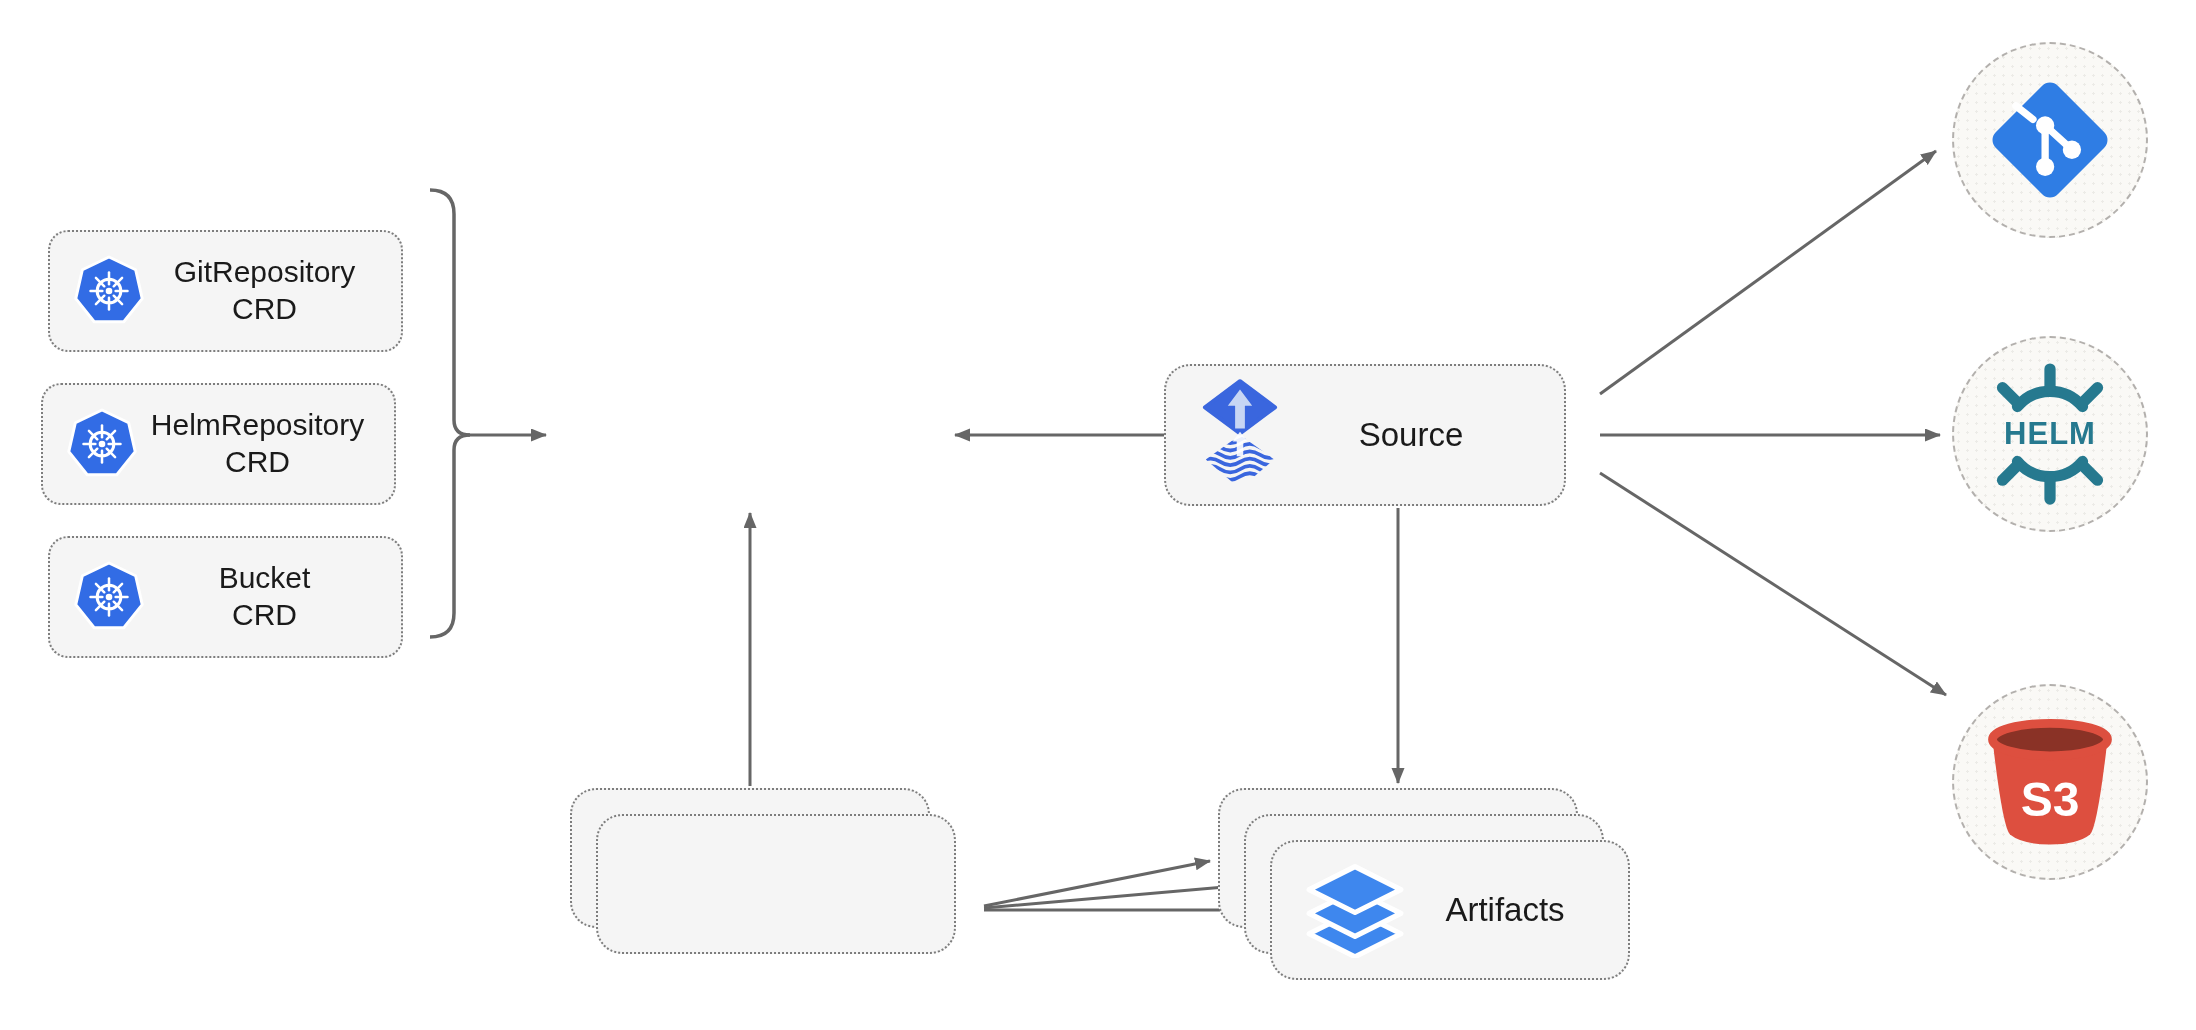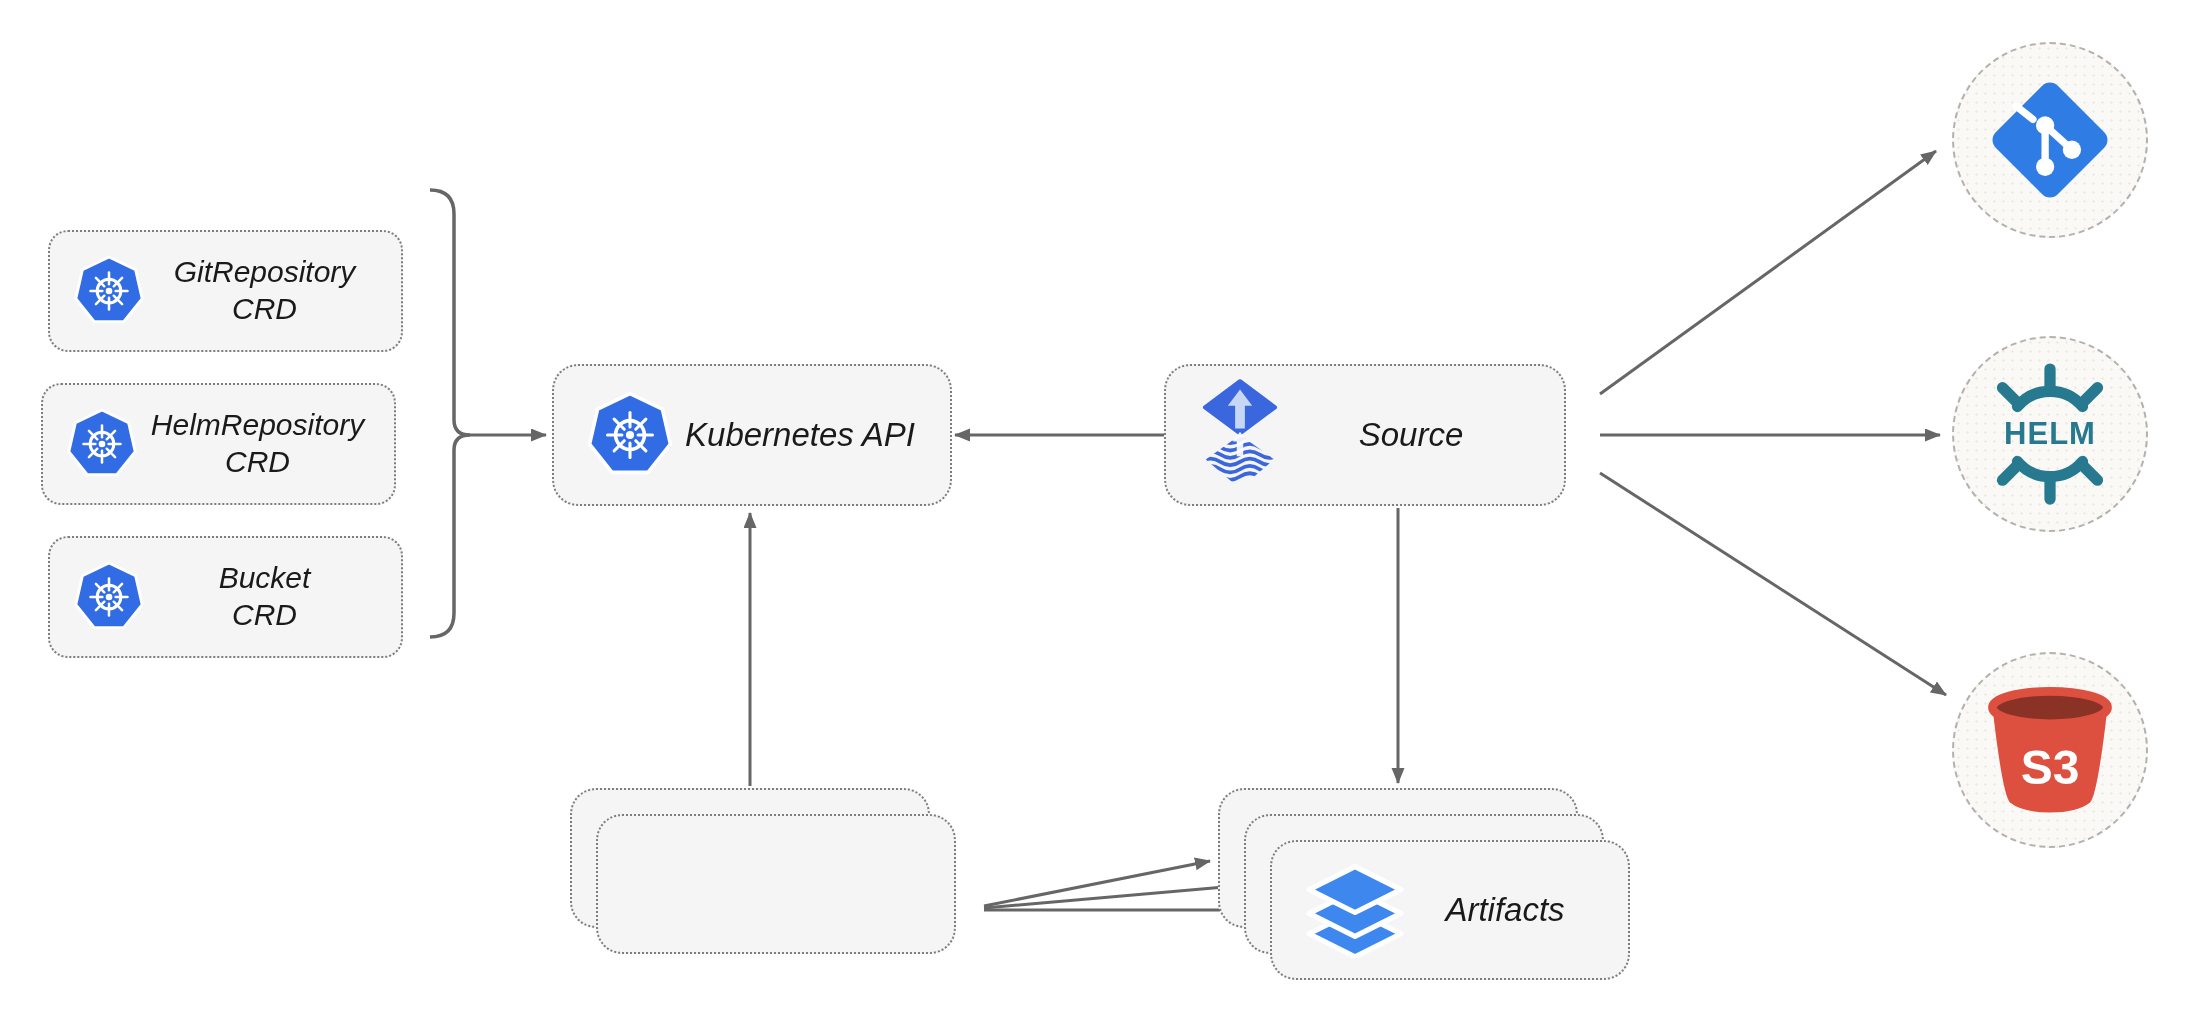--- a/index.html
+++ b/index.html
@@ -9,21 +9,21 @@
     color:var(--c-text_color,#1a1a1a);
   }
   .canvas{position:relative;width:2196px;height:1030px;background:#fff;}
   .wires{position:absolute;left:0;top:0;z-index:1;}
   .wires line{stroke:var(--c-arrow_gray,#666);stroke-width:3;}
   .node{
     position:absolute;z-index:3;box-sizing:border-box;
     background:var(--c-box_fill,#f5f5f5);
     border:2.5px dotted var(--c-box_border,#7d7d7d);
     border-radius:26px;
-    display:flex;align-items:center;padding:0 28px;font-style:italic;
+    display:flex;align-items:center;padding:0 28px;
   }
   .ghost{
     position:absolute;box-sizing:border-box;
     background:var(--c-box_fill,#f5f5f5);
     border:2.5px dotted var(--c-box_border,#7d7d7d);
     border-radius:26px;
   }
   .g1{z-index:1}.g2{z-index:2}
   .crd{border-radius:20px;padding:0 20px;}
   .lbl{flex:1;text-align:center;font-size:33px;line-height:1.22;}
@@ -141,40 +141,20 @@
         <circle r="16" fill="none" stroke="#fff" stroke-width="4"></circle>
         <circle r="4.5" fill="#fff"></circle>
       </svg>
     </span>
     <span class="lbl two">
       <span>Bucket</span>
       <span>CRD</span>
     </span>
   </div>
 
-  <div class="node" style="left:552px;top:364px;width:400px;height:142px">
-    <span class="icon" style="width:96px">
-      <svg width="92" height="90" viewBox="-50 -50 100 100">
-        <polygon points="0,-46 36,-28.7 44.9,10.2 20,41.5 -20,41.5 -44.9,10.2 -36,-28.7" fill="var(--c-kubernetes_blue,#326ce5)" stroke="#fff" stroke-width="4" stroke-linejoin="round"></polygon>
-        <g stroke="#fff" stroke-width="3.4" stroke-linecap="round">
-          <line x1="0" y1="-25" x2="0" y2="-9"></line>
-            <line x1="0" y1="-25" x2="0" y2="-9" transform="rotate(45)"></line>
-          <line x1="0" y1="-25" x2="0" y2="-9" transform="rotate(90)"></line>
-            <line x1="0" y1="-25" x2="0" y2="-9" transform="rotate(135)"></line>
-          <line x1="0" y1="-25" x2="0" y2="-9" transform="rotate(180)"></line>
-            <line x1="0" y1="-25" x2="0" y2="-9" transform="rotate(225)"></line>
-          <line x1="0" y1="-25" x2="0" y2="-9" transform="rotate(270)"></line>
-            <line x1="0" y1="-25" x2="0" y2="-9" transform="rotate(315)"></line>
-        </g>
-        <circle r="16" fill="none" stroke="#fff" stroke-width="4"></circle>
-        <circle r="4.5" fill="#fff"></circle>
-      </svg>
-    </span>
-    <span class="lbl">Kubernetes API</span>
-  </div>
 
   <div class="node" style="left:1164px;top:364px;width:402px;height:142px">
     <span class="icon" style="width:92px">
       <svg width="82" height="114" viewBox="0 0 100 140">
         <path d="M50 4 L93 36 L50 68 L7 36 Z" fill="var(--c-flux_blue,#3a66de)" stroke="var(--c-flux_blue,#3a66de)" stroke-width="5" stroke-linejoin="round"></path>
         <path d="M50 14 L65 34 L56 34 L56 62 L44 62 L44 34 L35 34 Z" fill="var(--c-flux_arrow_light,#c7d6f4)"></path>
         <clipPath id="fluxclip-a">
             <path d="M50 70 L92 100 L50 136 L8 100 Z"></path>
           </clipPath>
         <g clip-path="url(#fluxclip-a)" stroke="var(--c-flux_blue,#3a66de)" stroke-width="4.6" fill="none">
@@ -238,21 +218,21 @@
           <line x1="-26" y1="-25" x2="-38" y2="-37"></line>
           <line x1="0" y1="36" x2="0" y2="52"></line>
           <line x1="26" y1="25" x2="38" y2="37"></line>
           <line x1="-26" y1="25" x2="-38" y2="37"></line>
         </g>
       </svg>
     </span>
     <span class="helm-word">HELM</span>
   </div>
 
-  <div class="endpoint" style="left:1952px;top:652px">
+  <div class="endpoint" style="left:1952px;top:684px">
     <span class="icon">
       <svg width="150" height="150" viewBox="0 0 120 120">
         <path d="M14 26 Q22 96 28 102 Q38 110 60 110 Q82 110 92 102 Q98 96 106 26 Z" fill="var(--c-s3_red,#dd4f3f)"></path>
         <ellipse cx="60" cy="26" rx="46" ry="13" fill="var(--c-s3_dark,#8a3226)" stroke="var(--c-s3_red,#dd4f3f)" stroke-width="7"></ellipse>
       </svg>
     </span>
     <span class="s3-word">S3</span>
   </div>
 
 </div>

